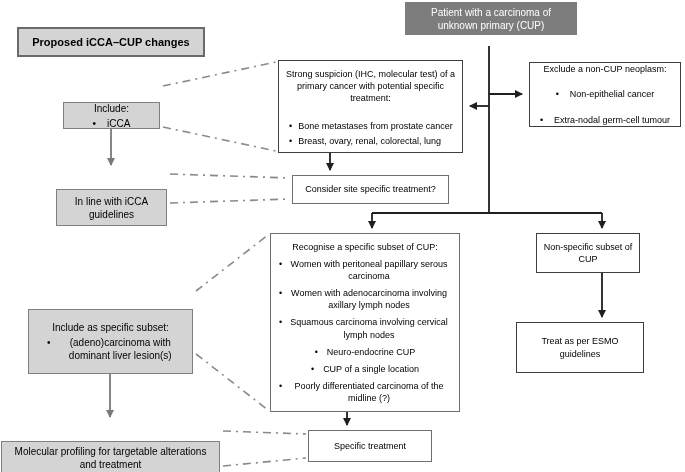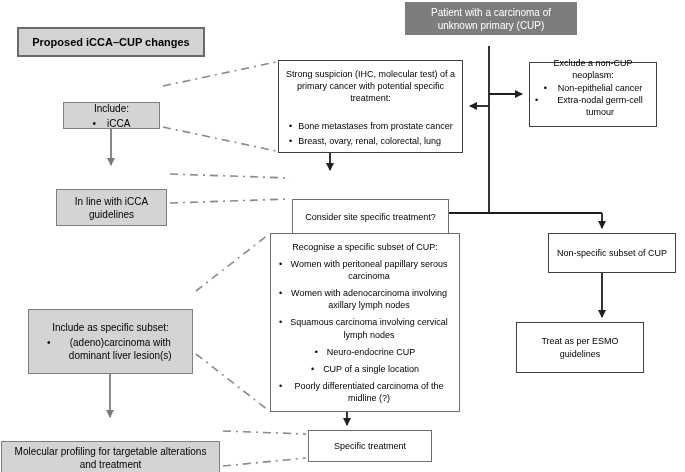--- a/index.html
+++ b/index.html
@@ -92,33 +92,33 @@
     <div class="brow" style="margin-top:auto;padding-left:4px;">
       <span class="b">•</span>
       <span>Bone metastases from prostate cancer</span>
     </div>
     <div class="brow" style="margin-top:3px;padding-left:4px;">
       <span class="b">•</span>
       <span>Breast, ovary, renal, colorectal, lung</span>
     </div>
   </div>
 
-  <div class="box white stack f9" style="left:529px;top:62px;width:128px;height:65px;padding:8px 5px;justify-content:flex-end;">
+  <div class="box white stack f9" style="left:529px;top:62px;width:152px;height:65px;padding:0 5px;justify-content:space-between;">
     <div style="text-align:center;">Exclude a non-CUP neoplasm:</div>
     <div class="brow-center">
       <span class="b">•</span>
       <span>Non-epithelial cancer</span>
     </div>
     <div class="brow-center">
       <span class="b">•</span>
       <span>Extra-nodal germ-cell tumour</span>
     </div>
   </div>
 
-  <div class="box white mid-border center f9" style="left:292px;top:175px;width:157px;height:36px;margin-top:24px;">
+  <div class="box white mid-border center f9" style="left:292px;top:175px;width:157px;height:29px;">
     <span>Consider site specific treatment?</span>
   </div>
 
   <div class="box white mid-border stack f9" style="left:270px;top:233px;width:190px;height:179px;padding:7px 8px;justify-content:space-between;">
     <div style="text-align:center;">Recognise a specific subset of CUP:</div>
     <div class="rec-item">
       <span class="b">•</span>
       <span class="t">Women with peritoneal papillary serous carcinoma</span>
     </div>
     <div class="rec-item">
@@ -136,21 +136,21 @@
     <div class="rec-item short">
       <span class="b">•</span>
       <span class="t">CUP of a single location</span>
     </div>
     <div class="rec-item">
       <span class="b">•</span>
       <span class="t">Poorly differentiated carcinoma of the midline (?)</span>
     </div>
   </div>
 
-  <div class="box white center f9" style="left:548px;top:233px;width:128px;height:40px;">
+  <div class="box white center f9" style="left:536px;top:233px;width:104px;height:40px;">
     <span>Non-specific subset of CUP</span>
   </div>
 
   <div class="box white center f9 pad" style="left:516px;top:322px;width:128px;height:51px;">
     <span>Treat as per ESMO guidelines</span>
   </div>
 
   <div class="box gray stack f10" style="left:28px;top:290px;width:165px;height:65px;padding:9px 8px;justify-content:center;">
     <div style="text-align:center;">Include as specific subset:</div>
     <div class="brow gap2" style="padding-left:10px;">

